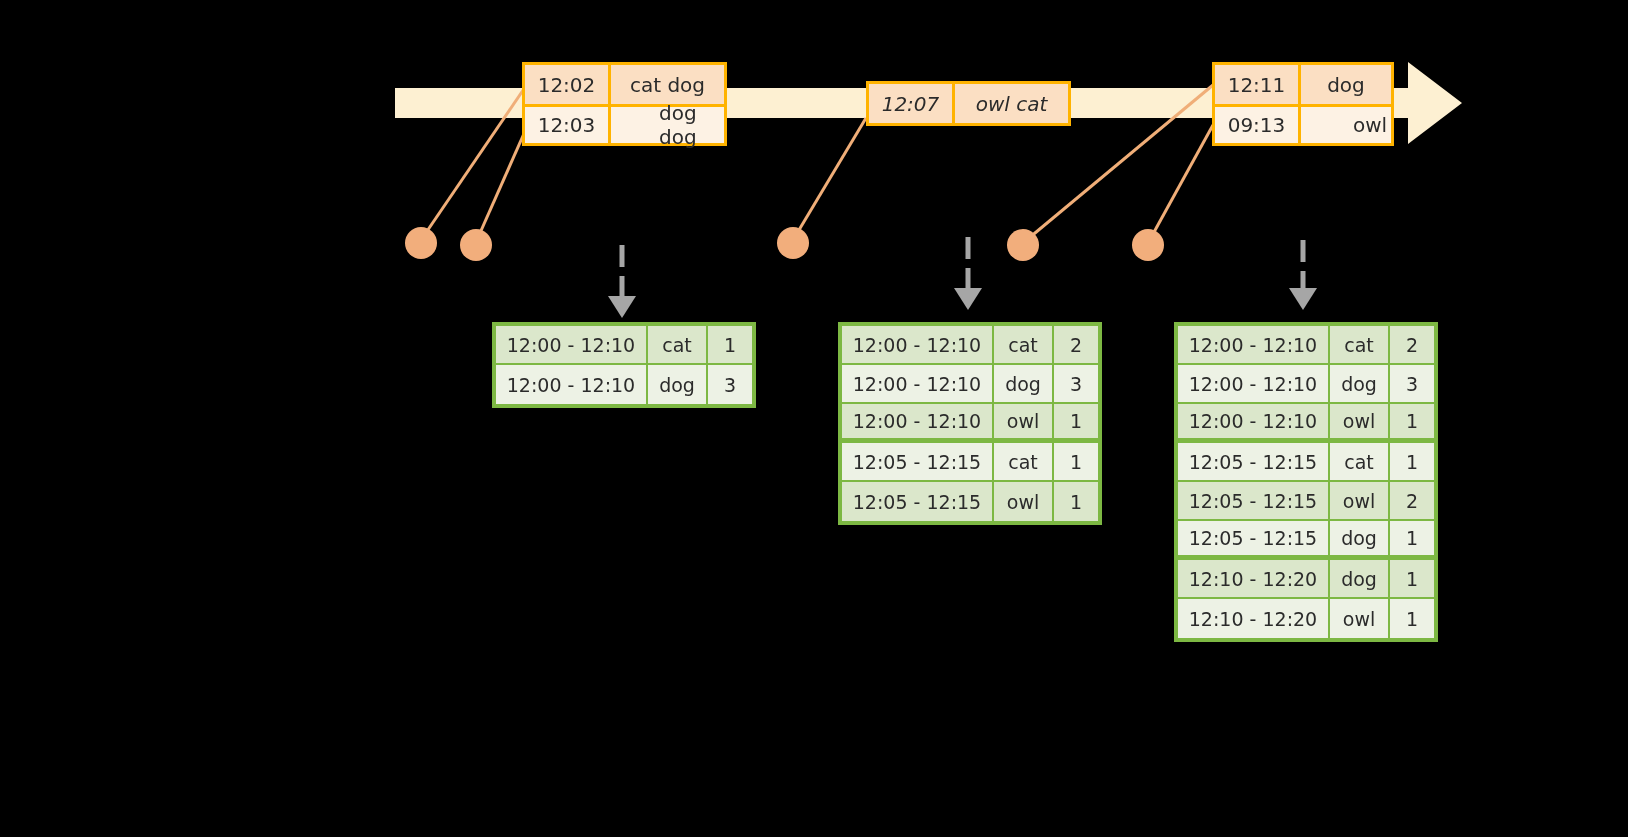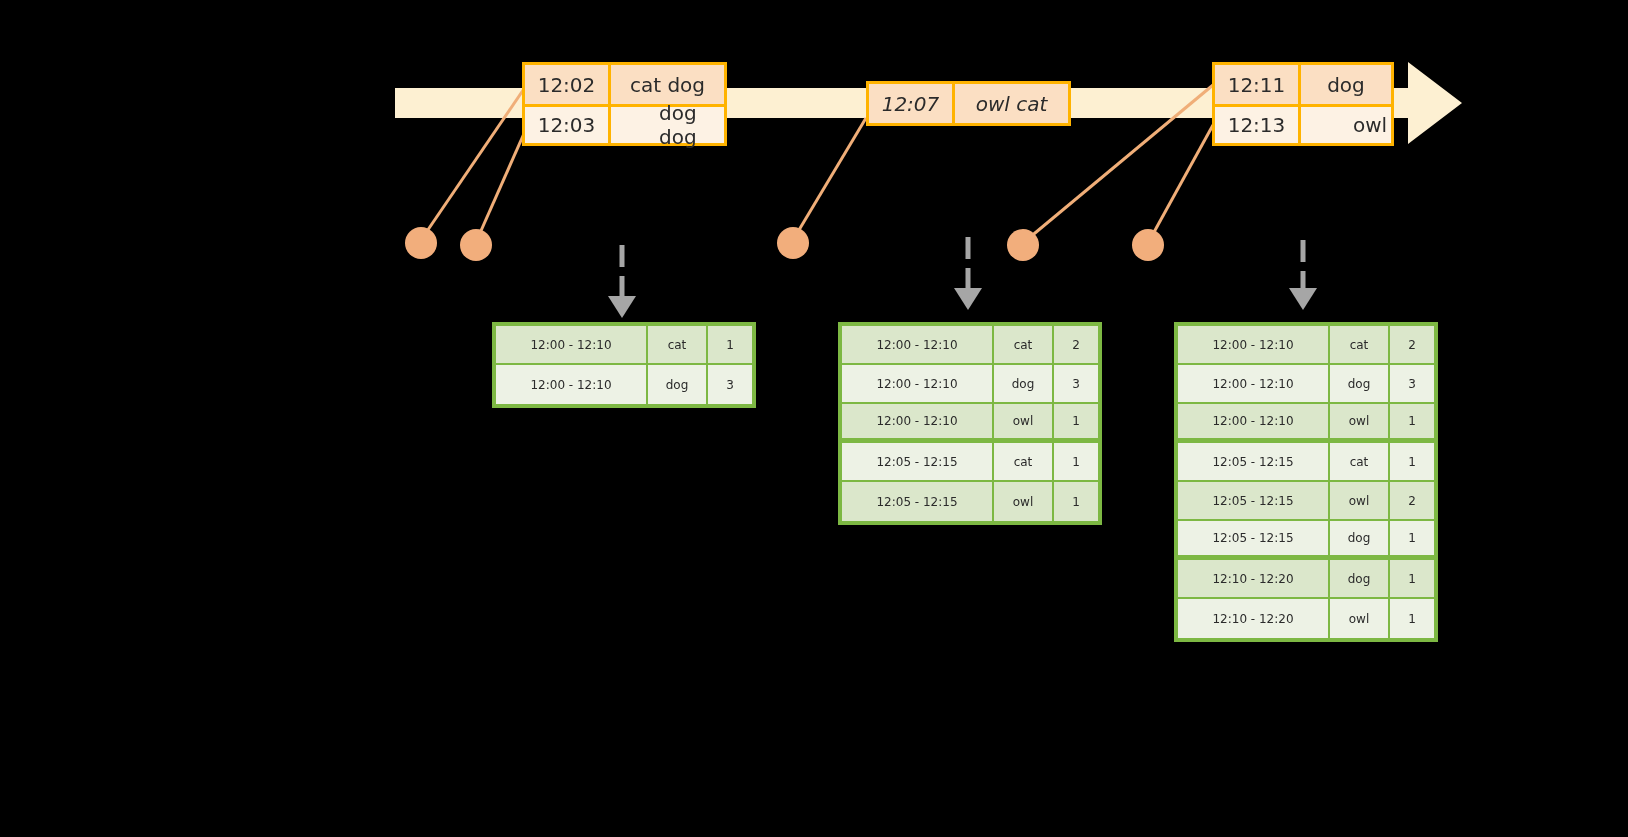--- a/index.html
+++ b/index.html
@@ -54,21 +54,21 @@
     height:39px;
     box-sizing:border-box;
     border-bottom:2px solid #7DB843;
   }
   .res-row:last-child{border-bottom:none;}
   .res-row.group-end{border-bottom:5px solid #7DB843;}
   .res-row.shade .cell{background:#DBE7CB;}
   .res-row.plain .cell{background:#EDF2E5;}
   .cell{
     display:flex;align-items:center;justify-content:center;
-    font-size:12px;
+    font-size:19px;
     box-sizing:border-box;
     border-right:2px solid #7DB843;
   }
   .cell:last-child{border-right:none;}
   .c-win{width:152px;}
   .c-key{width:60px;}
   .c-cnt{width:44px;}
 </style>
 </head>
 <body>
@@ -118,21 +118,21 @@
       <div class="evt-val">owl cat</div>
     </div>
   </div>
 
   <div class="evt-group" style="left:1212px;top:62px;width:182px;text-align:center;">
     <div class="evt-row shade">
       <div class="evt-time">12:11</div>
       <div class="evt-val">dog</div>
     </div>
     <div class="evt-row plain">
-      <div class="evt-time">12:13</div>
+      <div class="evt-time">09:13</div>
       <div class="evt-val">owl</div>
     </div>
   </div>
 
   <div class="res-table" style="left:492px;top:322px;">
     <div class="res-row shade">
       <div class="cell c-win">12:00 - 12:10</div>
       <div class="cell c-key">cat</div>
       <div class="cell c-cnt">1</div>
     </div>

